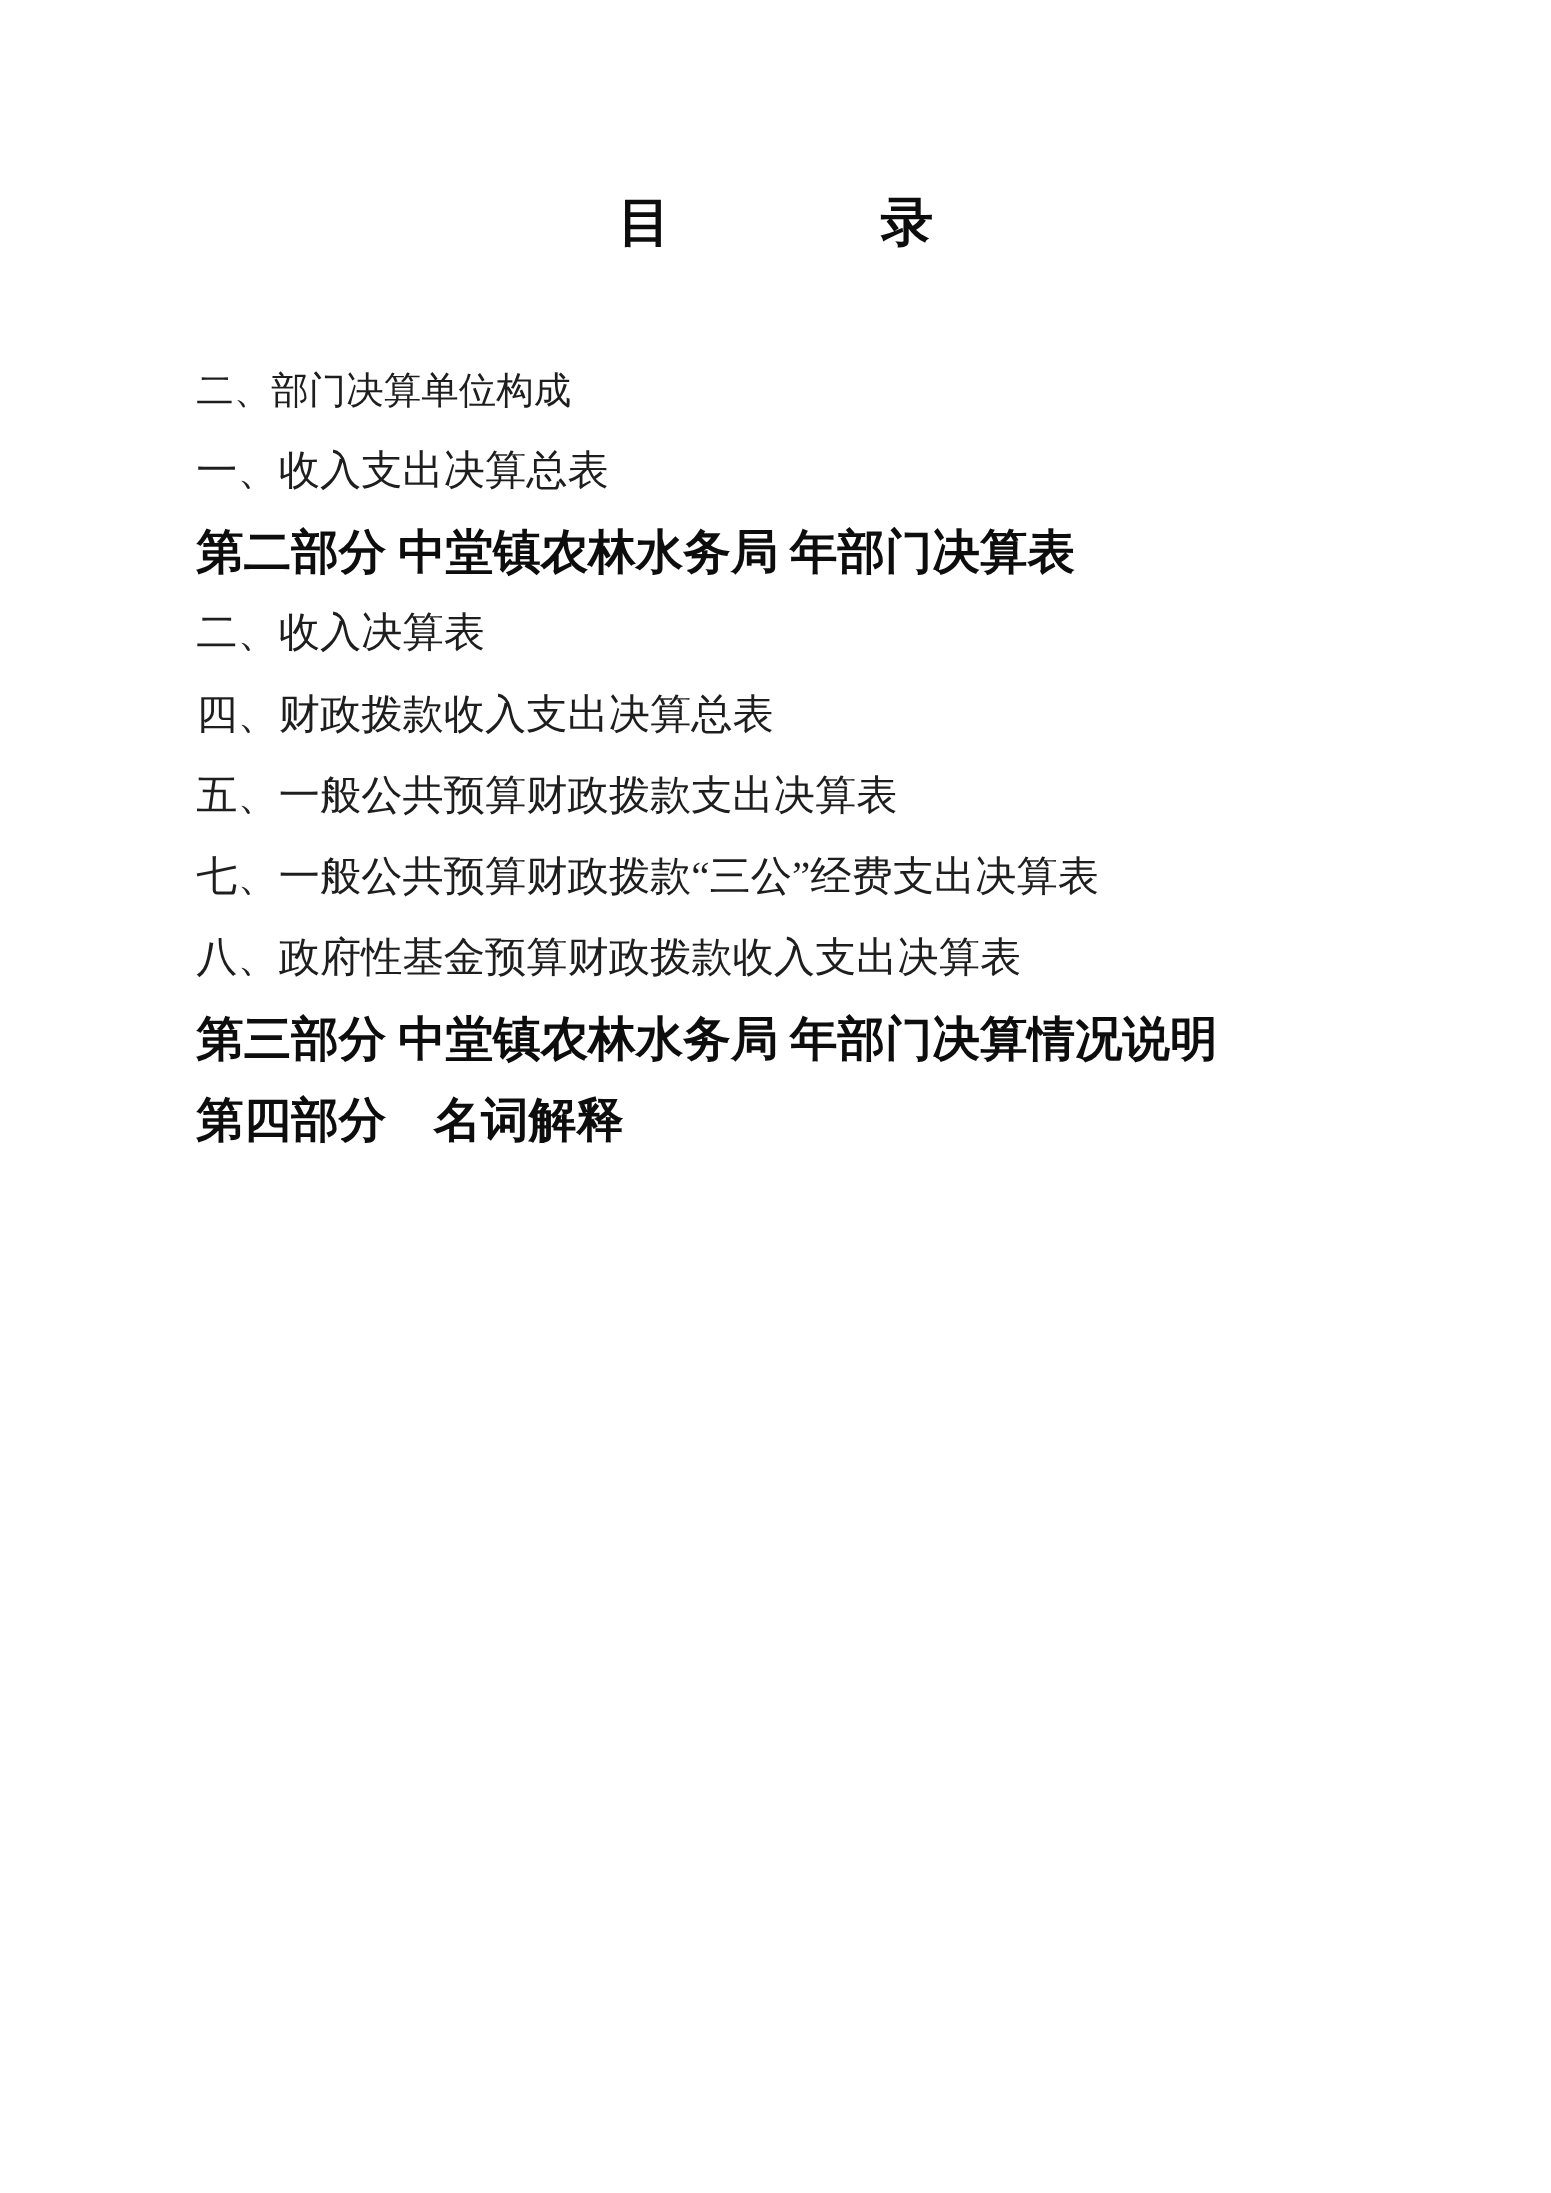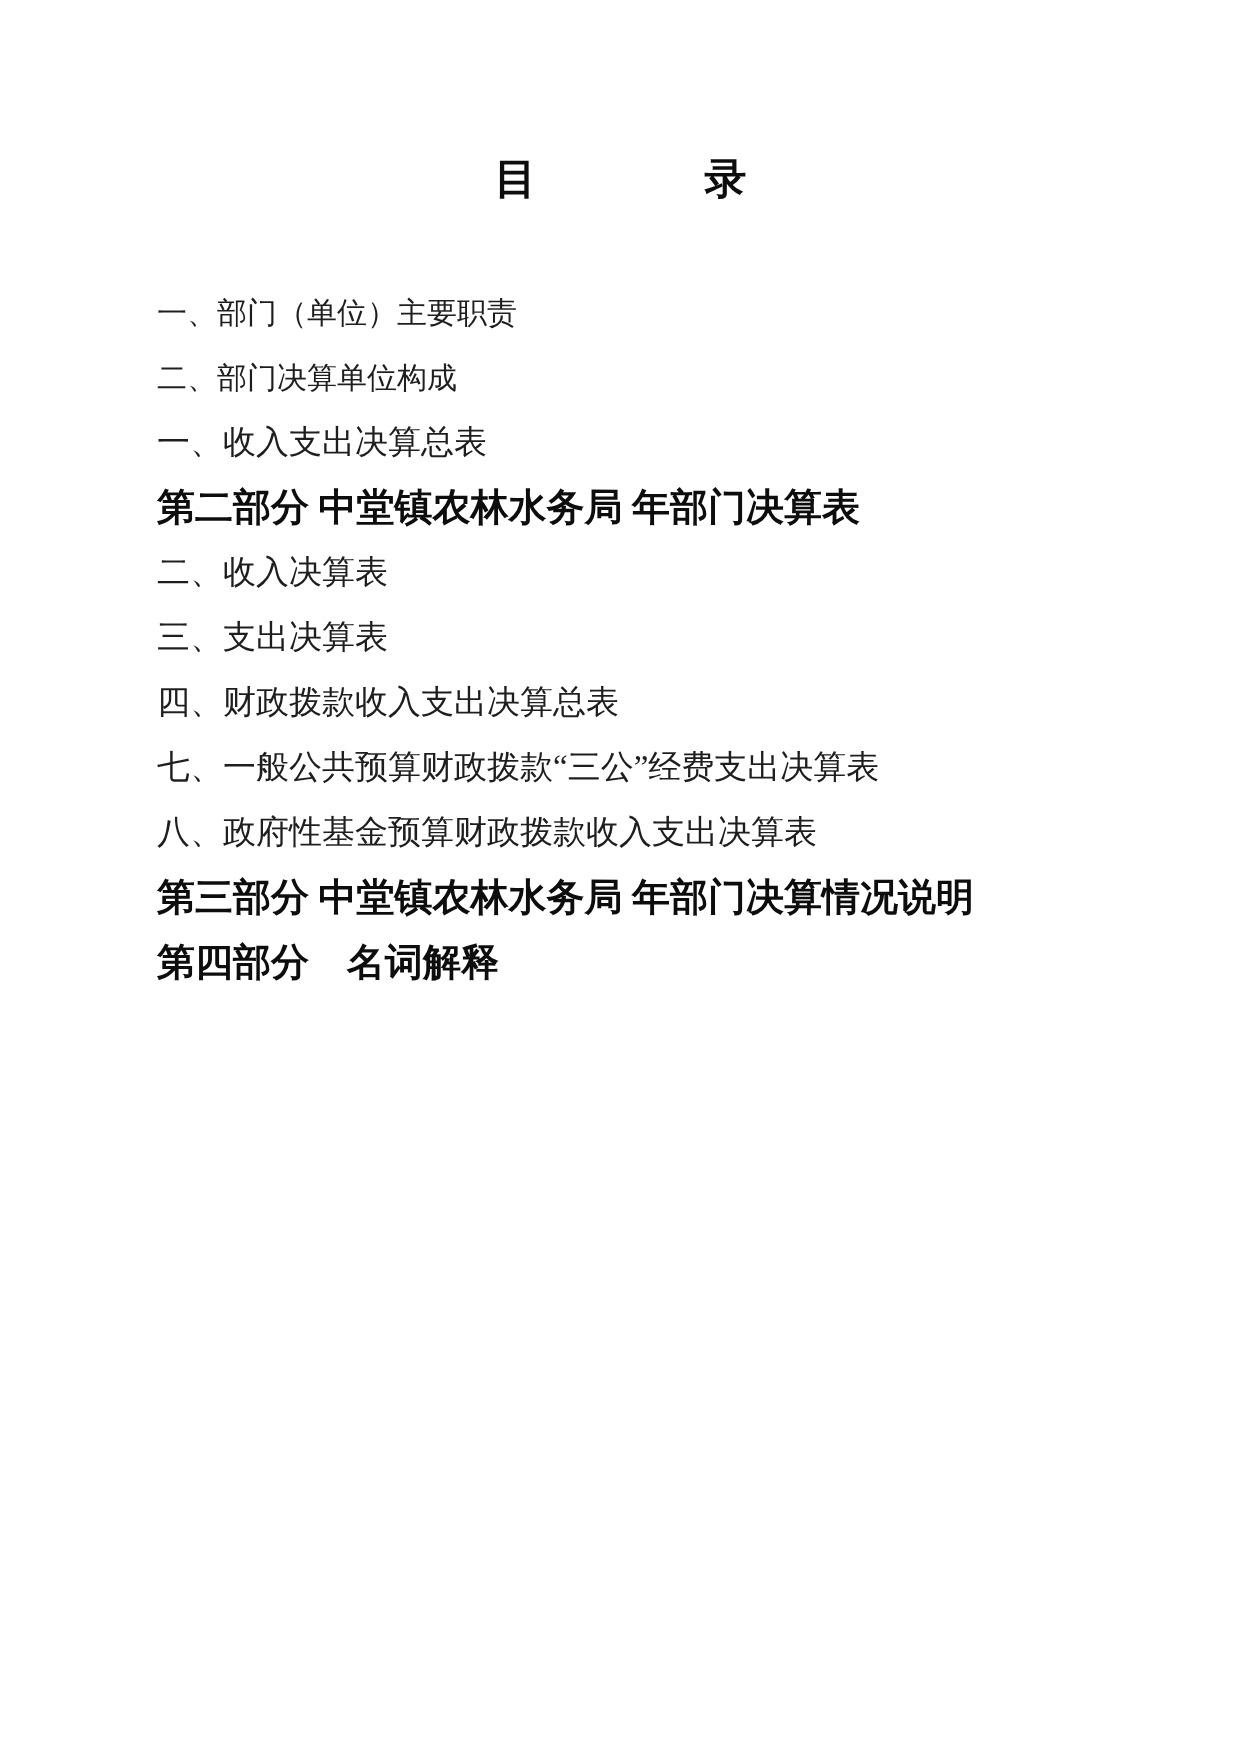--- a/index.html
+++ b/index.html
@@ -59,27 +59,26 @@
   }
 </style>
 </head>
 <body>
 
 <div class="page">
 
   <h1 class="doc-title">目　　　　录</h1>
 
   <div class="toc">
-    <div class="toc-line item1">一、部门（单位）主要职责</div>
     <div class="toc-line item1">二、部门决算单位构成</div>
     <div class="toc-line item2">一、收入支出决算总表</div>
     <div class="toc-line part">第二部分 中堂镇农林水务局 年部门决算表</div>
     <div class="toc-line item2">二、收入决算表</div>
-    <div class="toc-line item2">三、支出决算表</div>
     <div class="toc-line item2">四、财政拨款收入支出决算总表</div>
+    <div class="toc-line item2">五、一般公共预算财政拨款支出决算表</div>
     <div class="toc-line item2">七、一般公共预算财政拨款“三公”经费支出决算表</div>
     <div class="toc-line item2">八、政府性基金预算财政拨款收入支出决算表</div>
     <div class="toc-line part">第三部分 中堂镇农林水务局 年部门决算情况说明</div>
     <div class="toc-line part">第四部分　名词解释</div>
   </div>
 
   <div class="page-number">2</div>
 
 </div>
 

